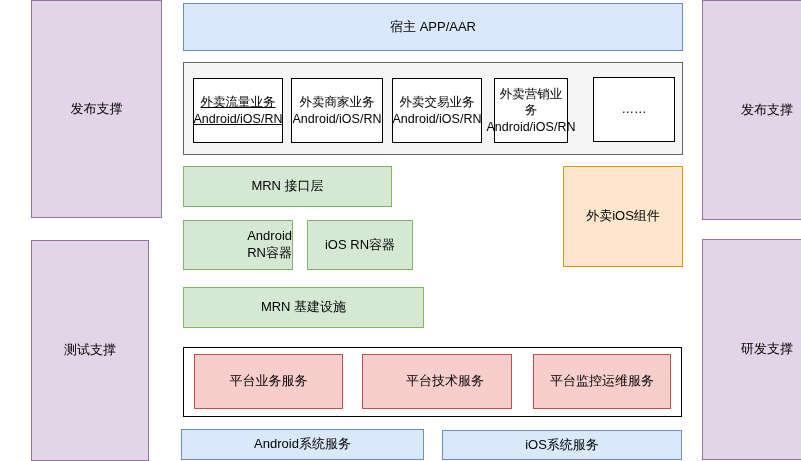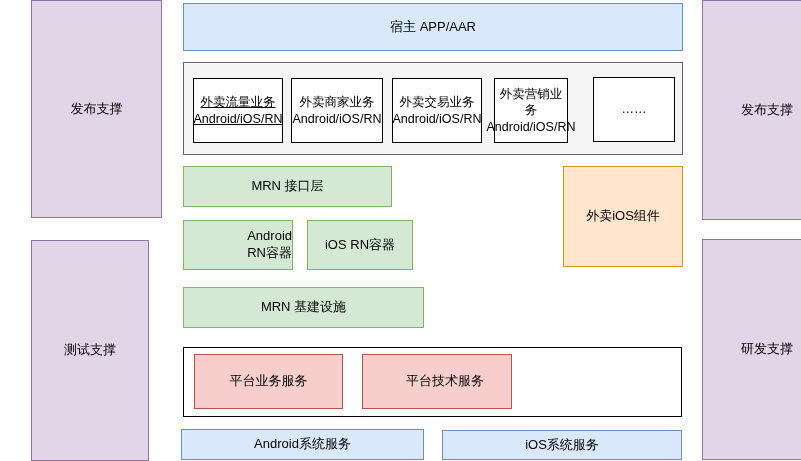--- a/index.html
+++ b/index.html
@@ -127,20 +127,23 @@
   </div>
 
   <div class="box white-container" style="left:151px; top:347px; width:499px; height:70px;"></div>
 
   <div class="box pink" style="left:162px; top:354px; width:149px; height:55px;">
     <span class="ln">平台业务服务</span>
   </div>
   <div class="box pink" style="left:330px; top:354px; width:150px; height:55px;padding-left:16px;">
     <span class="ln">平台技术服务</span>
   </div>
+  <div class="box pink" style="left:501px; top:354px; width:138px; height:55px;">
+    <span class="ln">平台监控运维服务</span>
+  </div>
 
   <div class="box blue" style="left:149px; top:429px; width:243px; height:31px;">
     <span class="ln">Android系统服务</span>
   </div>
   <div class="box blue" style="left:410px; top:430px; width:240px; height:30px;">
     <span class="ln">iOS系统服务</span>
   </div>
 
 </div>
 

